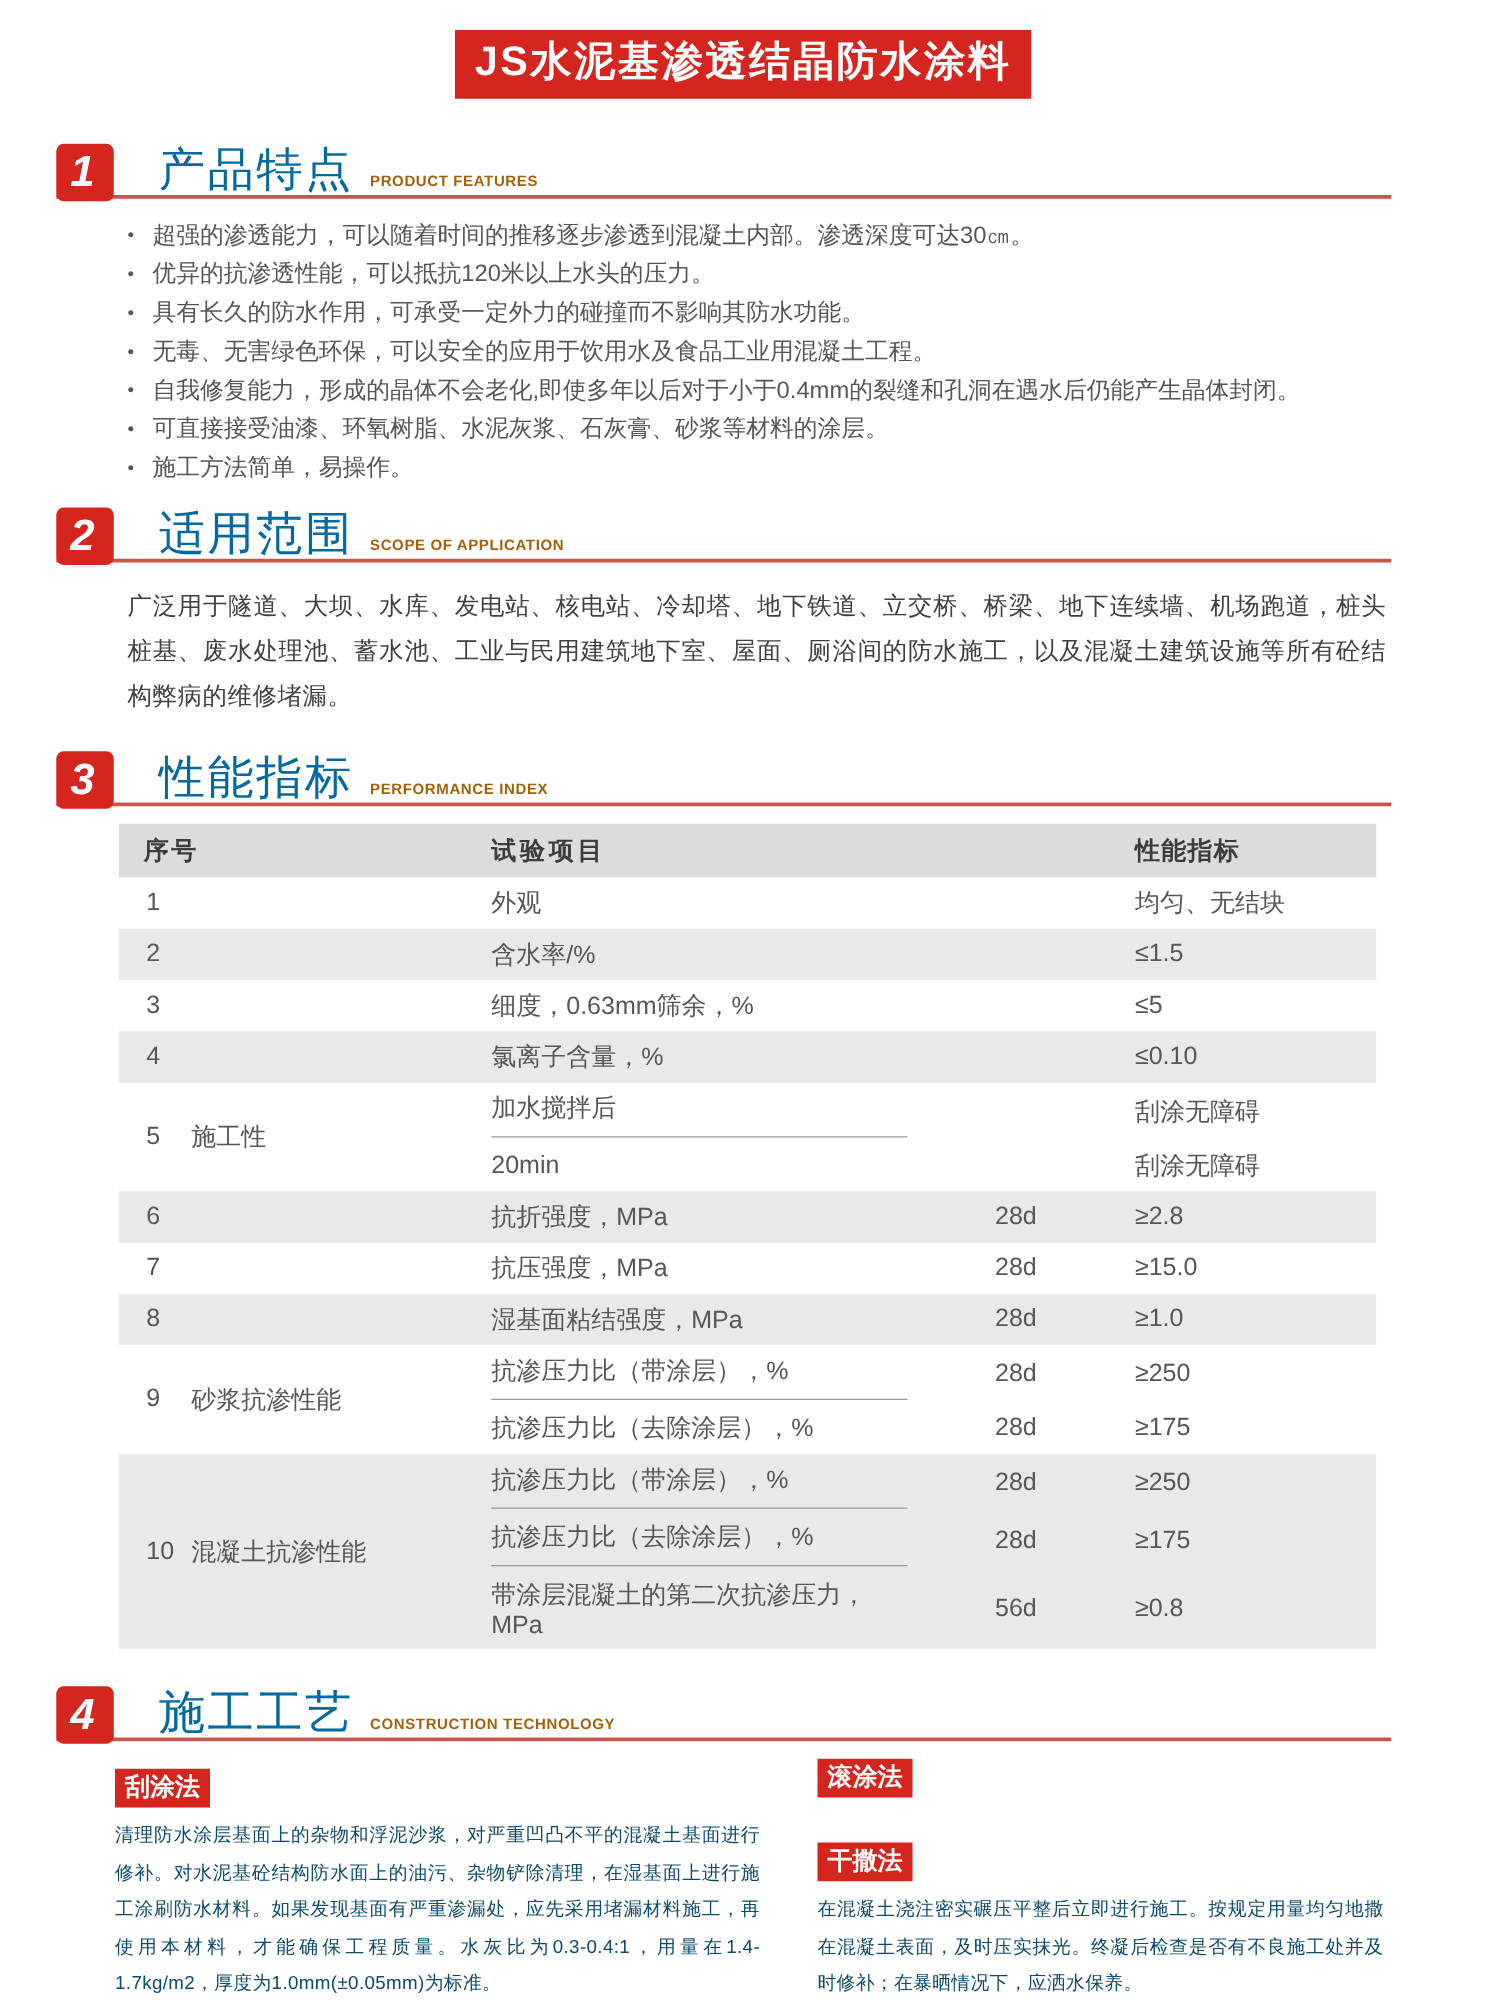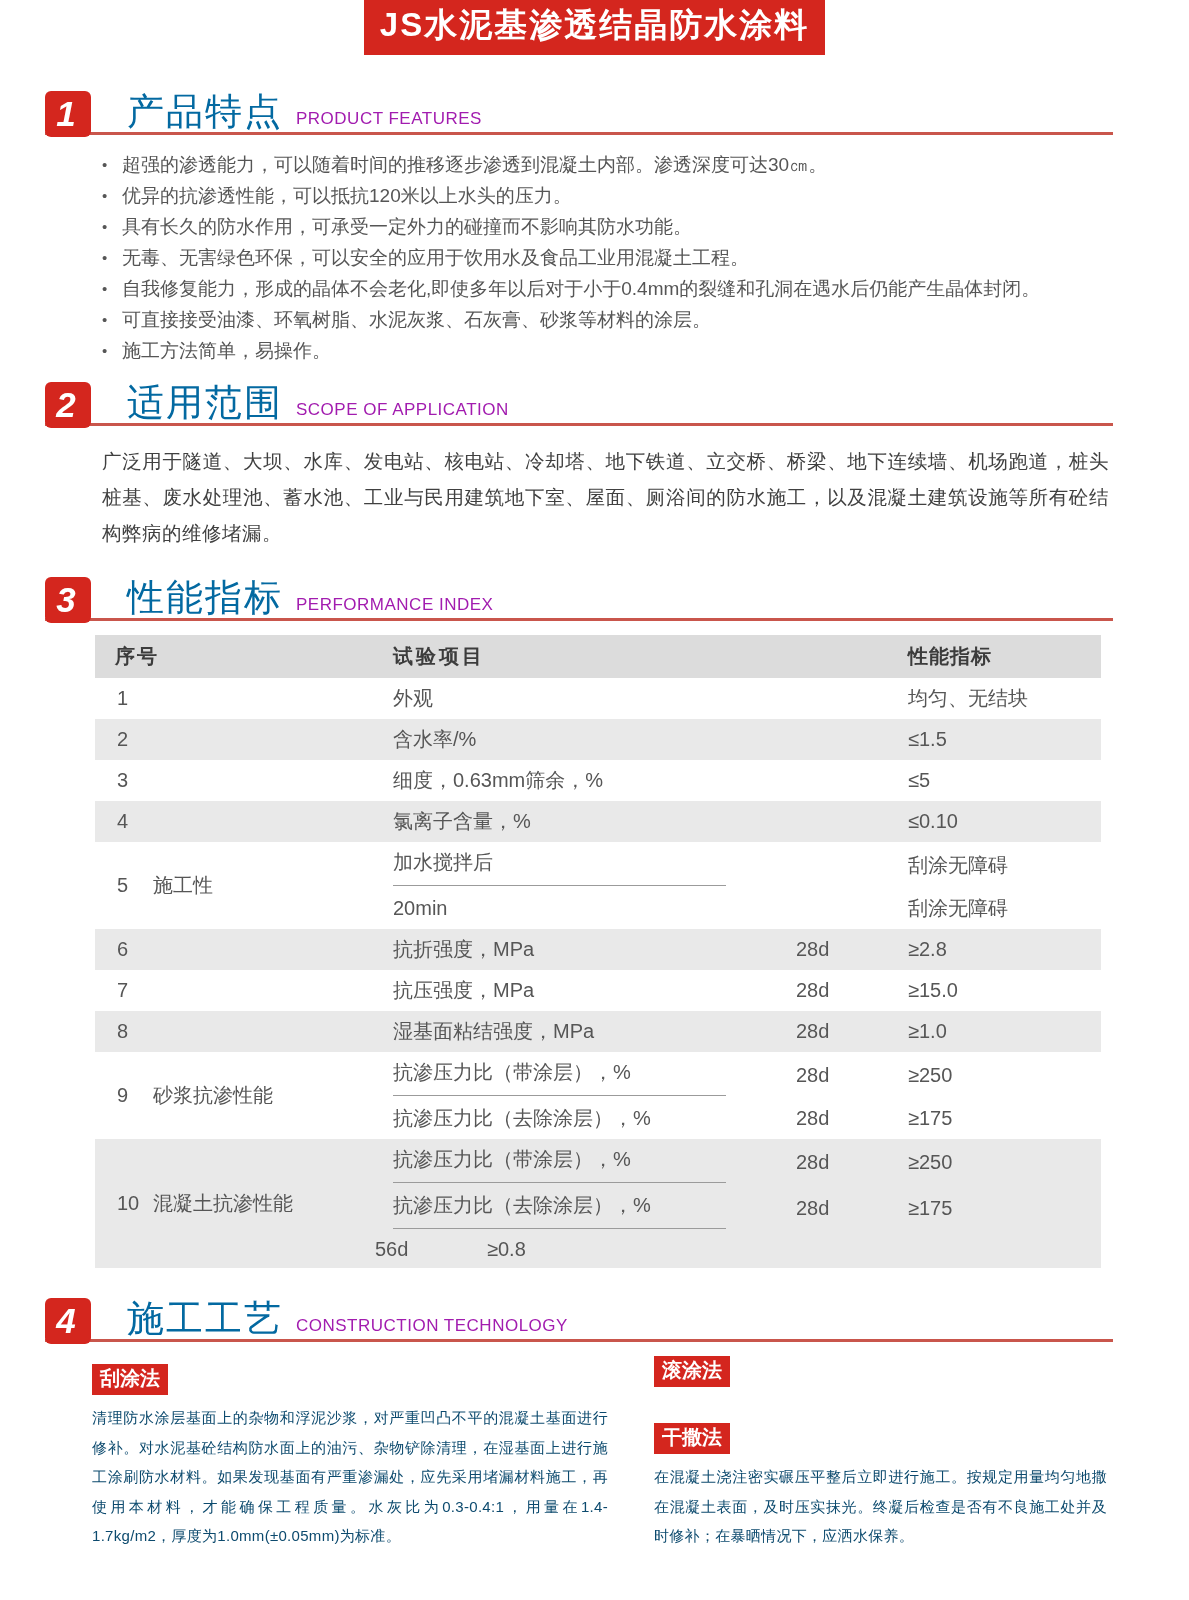--- a/index.html
+++ b/index.html
@@ -1,34 +1,34 @@
 <!DOCTYPE html>
 <html><head>
 <meta charset="utf-8">
 <style>
   * { margin:0; padding:0; box-sizing:border-box; }
   html,body { background:#ffffff; }
   body { font-family:"Liberation Sans","DejaVu Sans",sans-serif; }
   .page { width:1189px; height:1600px; background:#fff; overflow:hidden; position:relative; }
 
   
-  .title-wrap { text-align:center; }
+  .title-wrap { padding-top:24px; text-align:center; }
   .title-badge { display:inline-block; background:#d4261e; color:#fff; font-size:33px;
                  font-weight:bold; letter-spacing:2px; padding:3px 16px 7px 16px; }
 
   
   .sec-head { display:flex; align-items:flex-end; border-bottom:3px solid #c9564c;
               margin:0 76px 0 45px; padding-bottom:0; }
   .sec-num { width:46px; height:46px; background:#d4261e; border-radius:6px; color:#fff;
              font-size:35px; font-weight:bold; font-style:italic; display:flex;
              align-items:center; justify-content:center; margin-bottom:-5px;
              padding-right:4px; flex:0 0 auto; }
   .sec-zh { color:#0369a1; font-size:37px; font-weight:normal; line-height:1;
             margin:0 0 2px 36px; letter-spacing:2px; }
-  .sec-en { color:#a21caf; font-size:17px; font-weight:normal; line-height:1;
+  .sec-en { color:#a16207; font-size:12px; font-weight:bold; line-height:1;
             margin:0 0 5px 13px; letter-spacing:0.5px; }
 
   
   .bullets { margin:14px 76px 0 102px; }
   .bullet { display:flex; color:#565656; font-size:19px; line-height:31px; }
   .bullet .dot { width:20px; flex:0 0 auto; font-size:15px; color:#565656; }
 
   
   .para { color:#404040; font-size:19.5px; line-height:36px; margin:17px 80px 0 102px;
           text-align:justify; letter-spacing:0.5px; }
@@ -249,20 +249,21 @@
               <div class="cell-item">抗渗压力比（带涂层），%</div>
               <div class="cell-age">28d</div>
               <div class="cell-value">≥250</div>
             </div>
             <div class="sub sub-divide">
               <div class="cell-item">抗渗压力比（去除涂层），%</div>
               <div class="cell-age">28d</div>
               <div class="cell-value">≥175</div>
             </div>
             <div class="sub">
+              <div class="cell-item">带涂层混凝土的第二次抗渗压力，MPa</div>
               <div class="cell-age">56d</div>
               <div class="cell-value">≥0.8</div>
             </div>
           </div>
         </div>
       </div>
   </div>
 
   <div class="sec-head mt-s4">
     <div class="sec-num">4</div>

